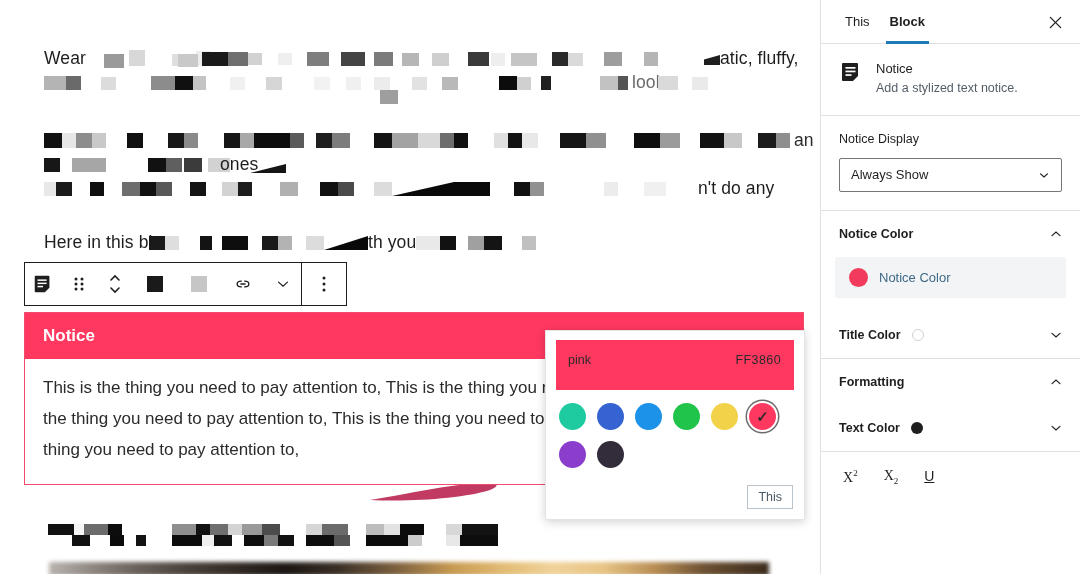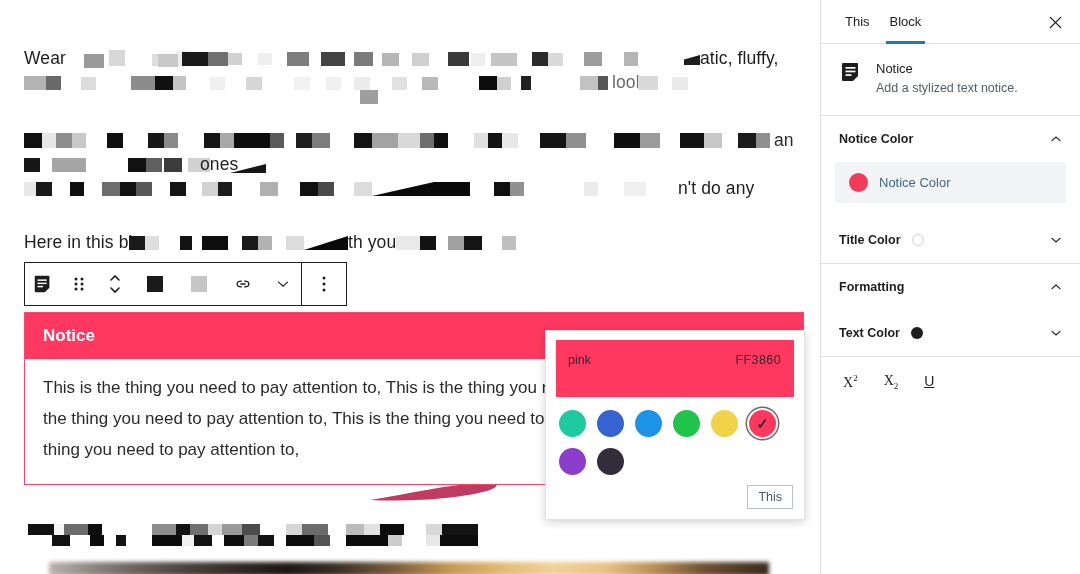--- a/index.html
+++ b/index.html
@@ -13,21 +13,21 @@
 
   
   .editor {
     position: absolute; left: 0; top: 0;
     width: 820px; height: 574px;
     background: #fff; overflow: hidden;
   }
 
   .para { position: absolute; left: 24px; }
 
-  .txtline { position: relative; height: 24px; white-space: nowrap; }
+  .txtline { position: relative; height: 24px; white-space: nowrap; margin-left: 20px; }
   .txtvis {
     font-size: 17.5px; color: #1e1e1e; line-height: 24px;
     letter-spacing: .1px;
   }
 
   
   .rd { position: absolute; display: inline-block; }
 
   
   .toolbar {
@@ -85,21 +85,21 @@
   
   .popover {
     position: absolute; left: 545px; top: 330px;
     width: 260px; height: 190px;
     background: #fff;
     border: 1px solid #e4e4e4;
     box-shadow: 0 2px 9px rgba(0,0,0,.18);
     z-index: 60;
   }
   .pop-swatch-big {
-    margin: 9px 10px 0 10px; height: 57px;
+    margin: 9px 10px 0 10px; height: 50px;
     background: #FF3860; position: relative; text-decoration: underline;
   }
   .pop-swatch-big .lbl {
     position: absolute; top: 13px; left: 12px;
     font-size: 12.5px; color: #2b2b2b;
   }
   .pop-swatch-big .hex {
     position: absolute; top: 13px; right: 13px;
     font-size: 12.5px; color: #2b2b2b; letter-spacing: .4px;
   }
@@ -135,21 +135,21 @@
   }
   .sb-tabs {
     height: 44px; display: flex; align-items: center;
     border-bottom: 1px solid #e0e0e0; position: relative;
   }
   .sb-tab {
     font-size: 13px; color: #1e1e1e; cursor: pointer;
     padding: 0 10px; line-height: 43px; position: relative;
   }
   .sb-tab:first-child { margin-left: 14px; }
-  .sb-tab.active { font-weight: normal; }
+  .sb-tab.active { font-weight: bold; }
   .sb-tab.active::after {
     content: ''; position: absolute; left: 6px; right: 6px;
     bottom: -1px; height: 3px; background: #1d7cb8;
   }
   .sb-close {
     position: absolute; right: 14px; top: 11px;
     width: 22px; height: 22px; cursor: pointer;
     display: flex; align-items: center; justify-content: center;
   }
 
@@ -533,20 +533,31 @@
           <rect x="6.5" y="14.2" width="6" height="1.7" fill="#fff"></rect>
         </svg>
       </span>
       <div class="txt">
         <div class="sb-bc-title">Notice</div>
         <div class="sb-bc-desc">Add a stylized text notice.</div>
       </div>
     </div>
 
 
+    <div class="sb-section">
+      <div class="sb-label">Notice Display</div>
+      <div class="select-box">
+        <span>Always Show</span>
+        <span>
+          <svg width="14" height="14" viewBox="0 0 24 24" fill="none" stroke="#1e1e1e" stroke-width="2" stroke-linecap="round">
+            <path d="M6 10 L12 15.5 L18 10"></path>
+          </svg>
+        </span>
+      </div>
+    </div>
 
     <div class="panel-head open">
       <span class="t">Notice Color</span>
       <span class="chev">
         <svg width="16" height="16" viewBox="0 0 24 24" fill="none" stroke="#1e1e1e" stroke-width="1.8" stroke-linecap="round">
           <path d="M6 14.5 L12 9 L18 14.5"></path>
         </svg>
       </span>
     </div>
     <div class="color-row">

